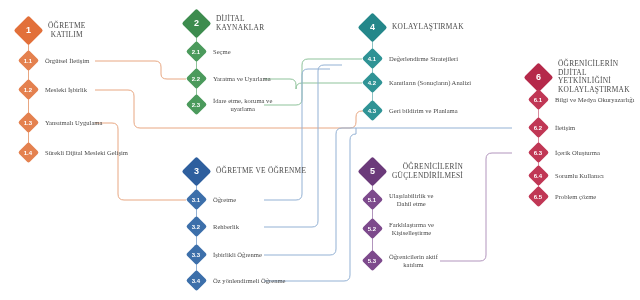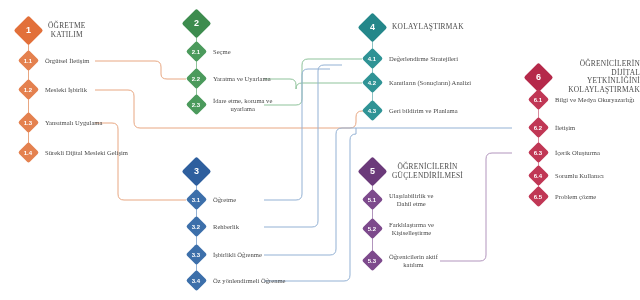--- a/index.html
+++ b/index.html
@@ -71,20 +71,22 @@
         <div class="dia" style="background: rgb(228, 129, 79);">
           <span>1.4</span>
         </div>
         <div class="lbl" style="color: rgb(74, 74, 74);">Sürekli Dijital Mesleki Gelişim</div>
       </div>
       <div class="stem" style="left: 196px; top: 24px; height: 81px; background: rgb(143, 195, 155);"></div>
       <div class="node main c-main" style="left: 186px; top: 13px;">
         <div class="dia" style="background: rgb(61, 140, 78);">
           <span>2</span>
         </div>
+        <div class="lbl" style="color: rgb(74, 74, 74); text-align: left;">DİJİTAL
+KAYNAKLAR</div>
       </div>
       <div class="node sub" style="left: 189px; top: 44px;">
         <div class="dia" style="background: rgb(75, 154, 92);">
           <span>2.1</span>
         </div>
         <div class="lbl" style="color: rgb(74, 74, 74);">Seçme</div>
       </div>
       <div class="node sub" style="left: 189px; top: 71px;">
         <div class="dia" style="background: rgb(75, 154, 92);">
           <span>2.2</span>
@@ -96,20 +98,21 @@
           <span>2.3</span>
         </div>
         <div class="lbl" style="color: rgb(74, 74, 74); text-align: center;">İdare etme, koruma ve
 uyarlama</div>
       </div>
       <div class="stem" style="left: 196px; top: 172px; height: 109px; background: rgb(147, 177, 212);"></div>
       <div class="node main c-main" style="left: 186px; top: 161px;">
         <div class="dia" style="background: rgb(46, 95, 158);">
           <span>3</span>
         </div>
+        <div class="lbl" style="color: rgb(74, 74, 74); text-align: left;">ÖĞRETME VE ÖĞRENME</div>
       </div>
       <div class="node sub" style="left: 189px; top: 192px;">
         <div class="dia" style="background: rgb(60, 111, 170);">
           <span>3.1</span>
         </div>
         <div class="lbl" style="color: rgb(74, 74, 74);">Öğretme</div>
       </div>
       <div class="node sub" style="left: 189px; top: 219px;">
         <div class="dia" style="background: rgb(60, 111, 170);">
           <span>3.2</span>
@@ -151,21 +154,21 @@
         <div class="dia" style="background: rgb(47, 147, 149);">
           <span>4.3</span>
         </div>
         <div class="lbl" style="color: rgb(74, 74, 74);">Geri bildirim ve Planlama</div>
       </div>
       <div class="stem" style="left: 372px; top: 172px; height: 89px; background: rgb(178, 149, 189);"></div>
       <div class="node main c-main" style="left: 362px; top: 161px;">
         <div class="dia" style="background: rgb(107, 58, 122);">
           <span>5</span>
         </div>
-        <div class="lbl" style="color: rgb(74, 74, 74); text-align: center;">ÖĞRENİCİLERİN
+        <div class="lbl" style="color: rgb(74, 74, 74); text-align: right;">ÖĞRENİCİLERİN
 GÜÇLENDİRİLMESİ</div>
       </div>
       <div class="node sub" style="left: 365px; top: 192px;">
         <div class="dia" style="background: rgb(125, 74, 140);">
           <span>5.1</span>
         </div>
         <div class="lbl" style="color: rgb(74, 74, 74); text-align: center;">Ulaşılabilirlik ve
 Dahil etme</div>
       </div>
       <div class="node sub" style="left: 365px; top: 221px;">
@@ -180,21 +183,21 @@
           <span>5.3</span>
         </div>
         <div class="lbl" style="color: rgb(74, 74, 74); text-align: center;">Öğrenicilerin aktif
 katılımı</div>
       </div>
       <div class="stem" style="left: 538px; top: 71px; height: 126px; background: rgb(216, 142, 160);"></div>
       <div class="node main c-main" style="left: 528px; top: 60px;">
         <div class="dia" style="background: rgb(181, 41, 74);">
           <span>6</span>
         </div>
-        <div class="lbl" style="color: rgb(74, 74, 74); text-align: right;">ÖĞRENİCİLERİN DİJİTAL
+        <div class="lbl" style="color: rgb(74, 74, 74); text-align: left;">ÖĞRENİCİLERİN DİJİTAL
 YETKİNLİĞİNİ
 KOLAYLAŞTIRMAK</div>
       </div>
       <div class="node sub" style="left: 531px; top: 92px;">
         <div class="dia" style="background: rgb(192, 55, 85);">
           <span>6.1</span>
         </div>
         <div class="lbl" style="color: rgb(74, 74, 74);">Bilgi ve Medya Okuryazarlığı</div>
       </div>
       <div class="node sub" style="left: 531px; top: 120px;">

